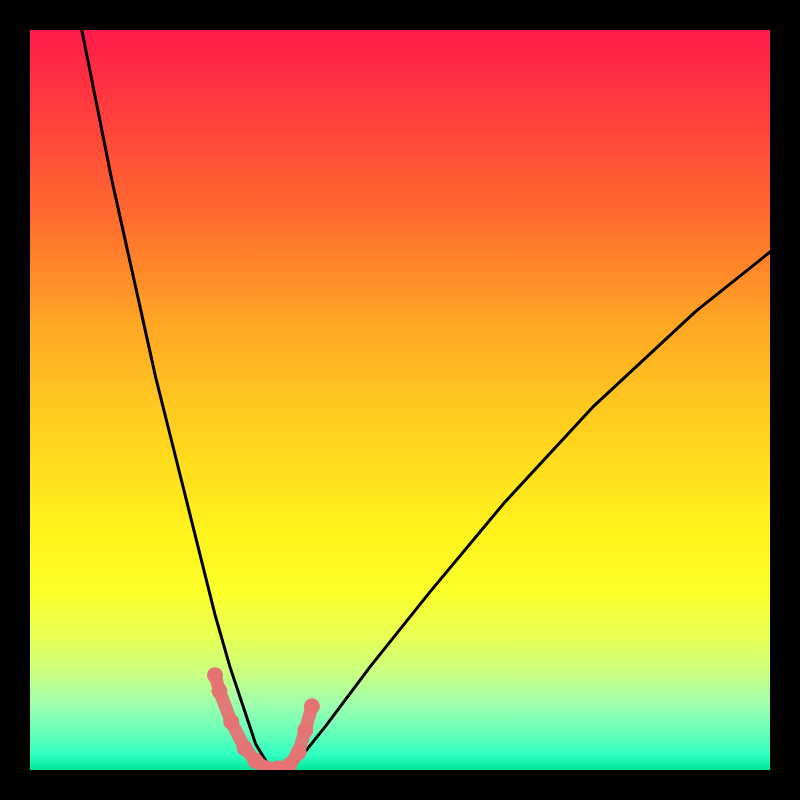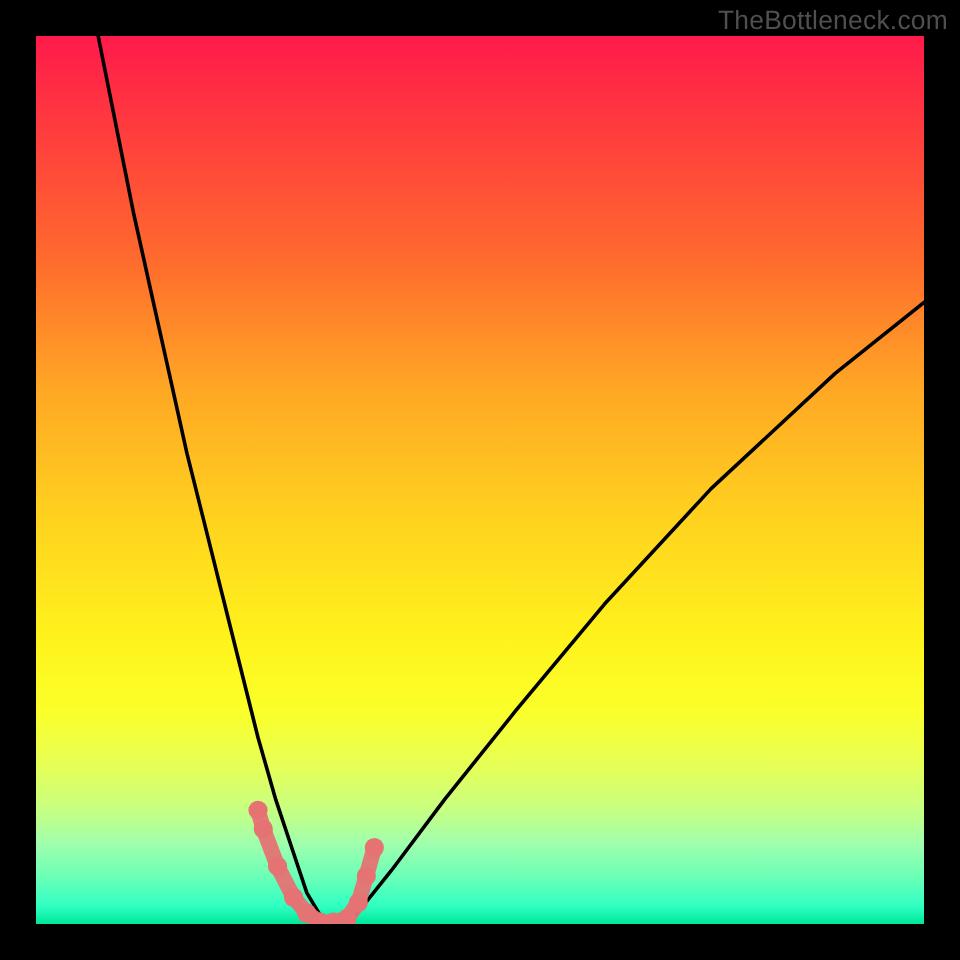--- a/index.html
+++ b/index.html
@@ -58,21 +58,20 @@
     top: 0;
     width: 740px;
     height: 740px;
     pointer-events: none;
   }
 </style>
 </head>
 <body>
 
 <div class="frame">
-  <div class="watermark">TheBottleneck.com</div>
 
   <div class="plot">
     <svg class="curve" viewBox="0 0 740 740">
       <path id="curve-path" fill="none" stroke="#000" stroke-width="3" stroke-linecap="round" stroke-linejoin="round" d="M51.80 0.00 L66.60 74.00 L81.40 148.00 L96.20 214.60 L111.00 281.20 L125.80 347.80 L140.60 407.00 L155.40 466.20 L170.20 525.40 L185.00 584.60 L199.80 636.40 L214.60 680.80 L225.70 714.10 L236.80 732.60 L251.60 740.00 L266.40 732.60 L296.00 695.60 L340.40 636.40 L399.60 562.40 L473.60 473.60 L562.40 377.40 L666.00 281.20 L740.00 222.00"></path>
       <path id="marker-path" fill="none" stroke="#e57373" stroke-width="13" stroke-linecap="round" stroke-linejoin="round" opacity="0.95" d="M185.00 645.28 L189.44 660.82 L201.28 691.90 L214.60 717.80 L225.70 731.12 L236.80 738.52 L247.90 738.52 L259.00 735.56 L268.62 722.24 L275.28 700.04 L281.94 676.36"></path>
       <g id="marker-dots">
           <circle cx="185.00" cy="645.28" r="8" fill="#e57373"></circle>
           <circle cx="189.44" cy="660.82" r="8" fill="#e57373"></circle>
           <circle cx="201.28" cy="691.90" r="8" fill="#e57373"></circle>
           <circle cx="214.60" cy="717.80" r="8" fill="#e57373"></circle>

